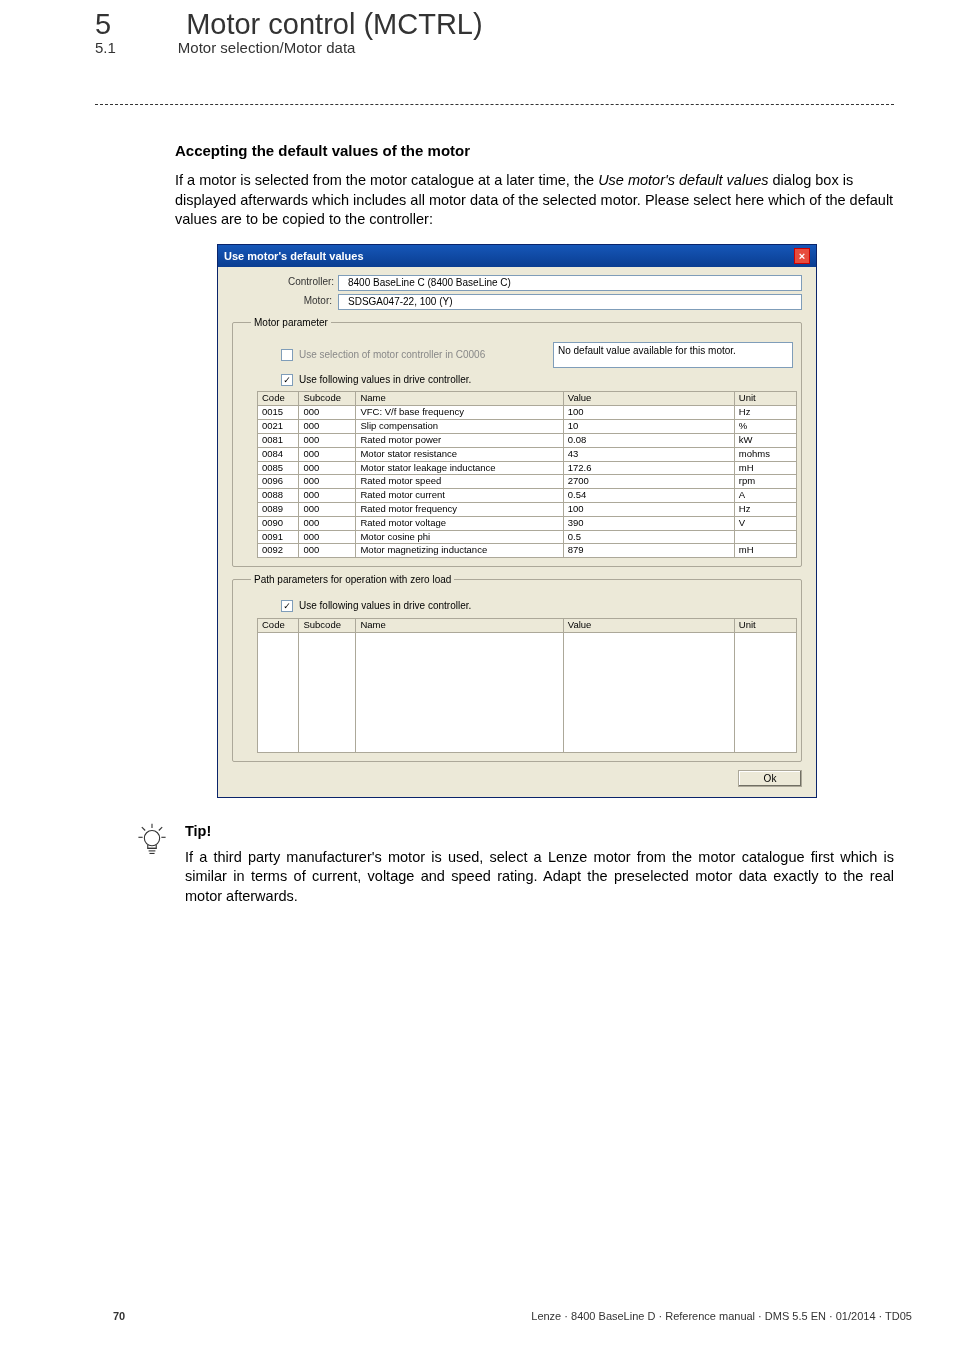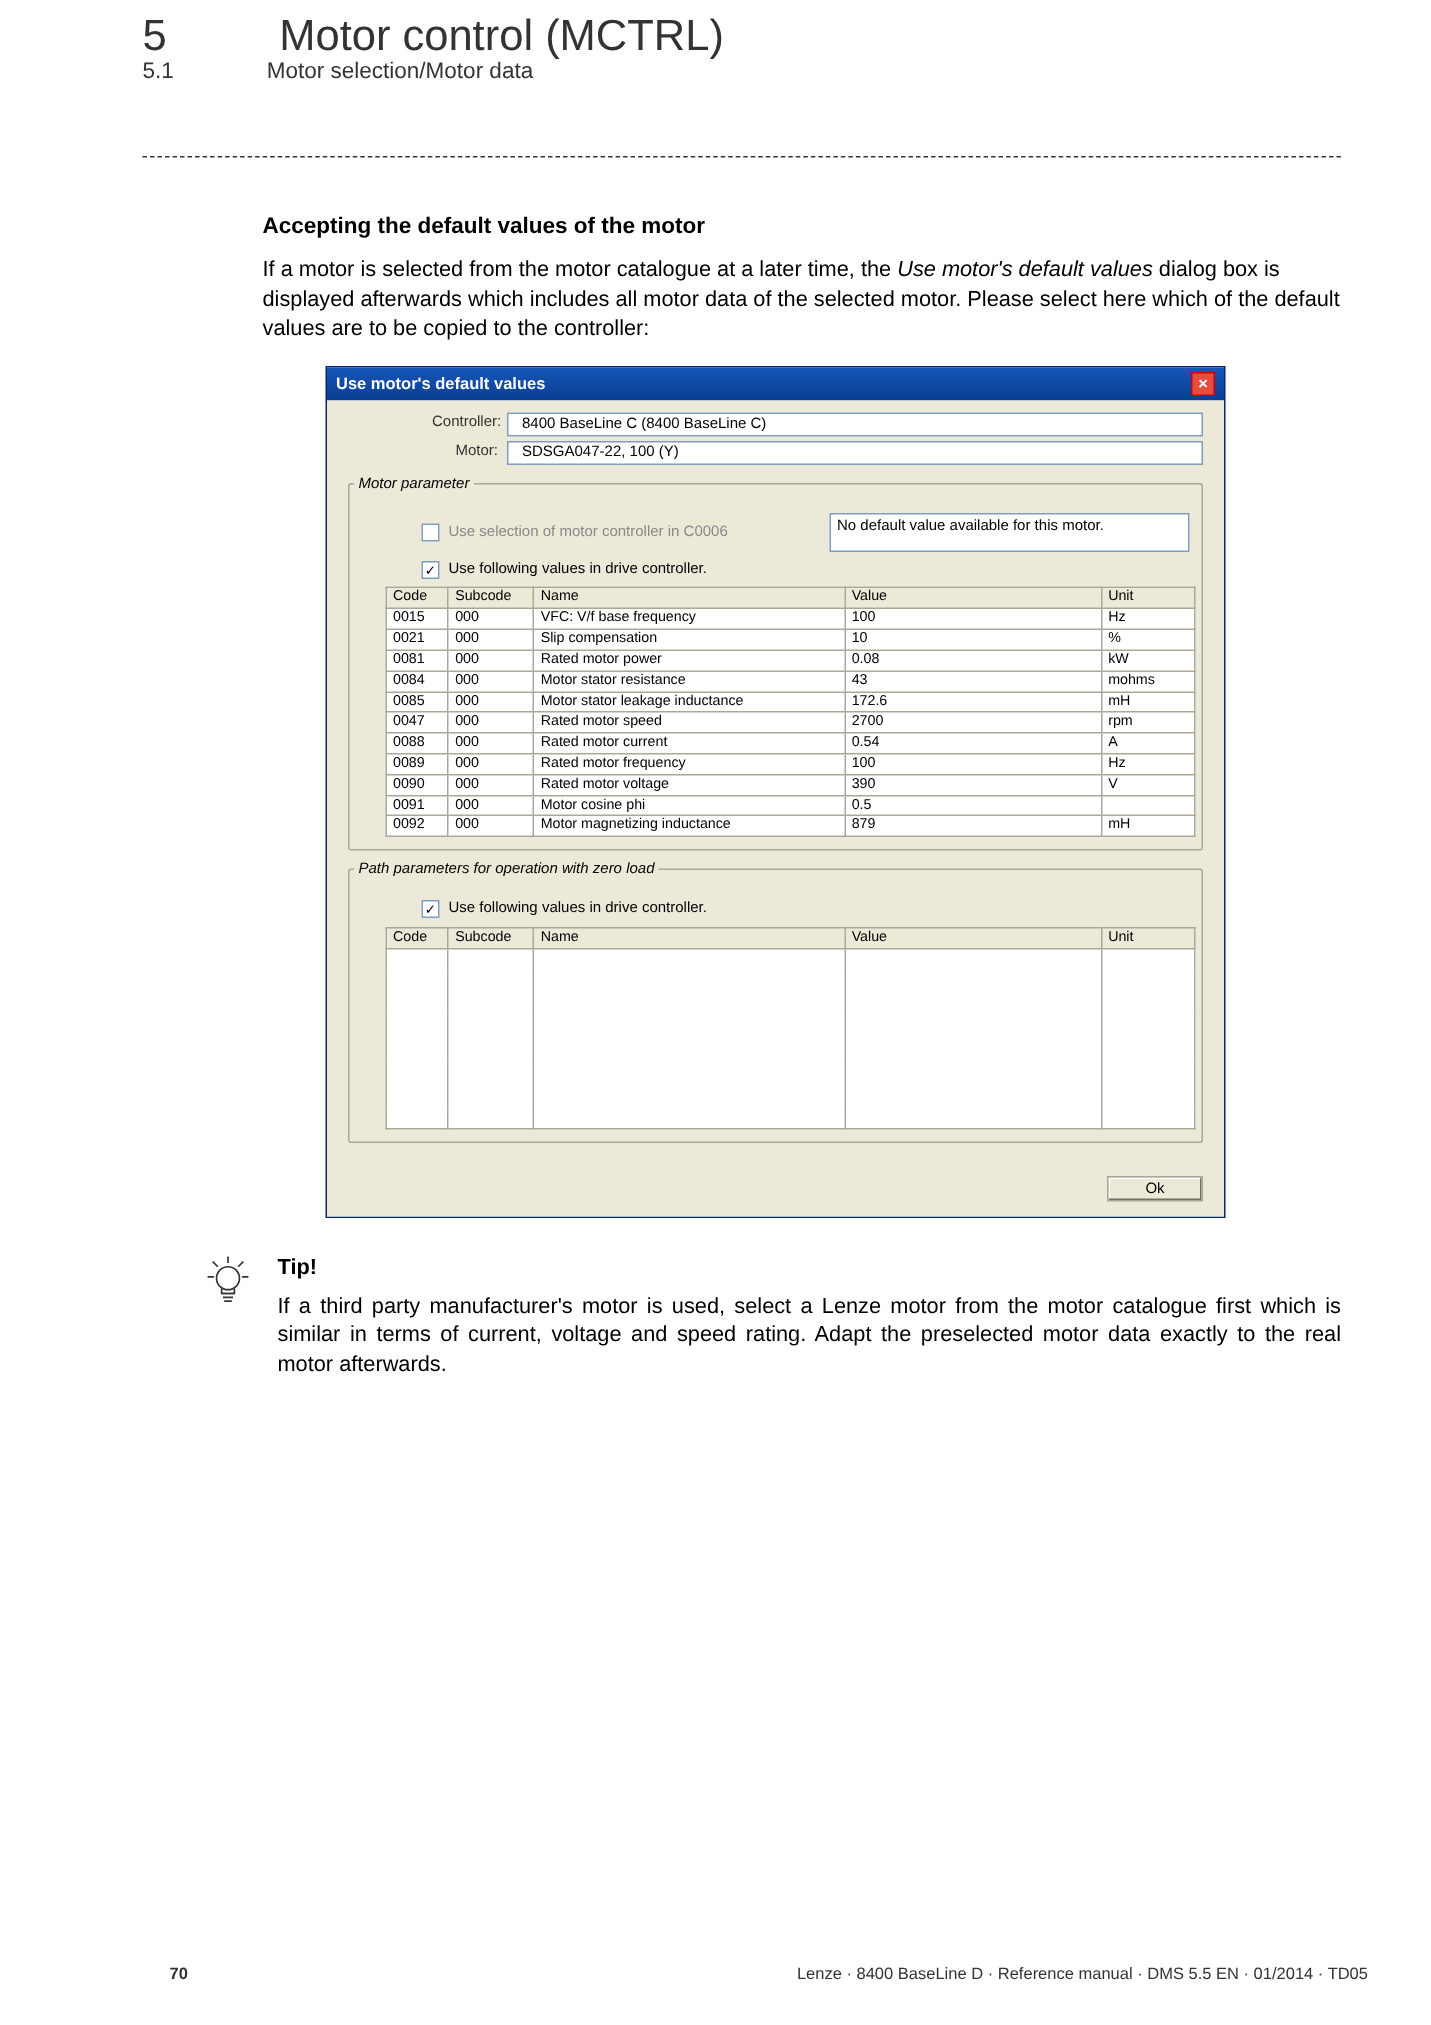--- a/index.html
+++ b/index.html
@@ -96,22 +96,22 @@
     display: flex; align-items: center;
   }
   .group {
     border: 1px solid #aca899;
     border-radius: 2px;
     position: relative;
     margin-top: 12px;
     padding: 14px 8px 6px 8px;
   }
   .group-title {
-    position: absolute; top: -7px; left: 3px;
-    background: #ece9d8; padding: 0 3px; font-size: 10px; font-style: italic;
+    position: absolute; top: -7px; left: 18px;
+    background: #ece9d8; padding: 0 3px; font-size: 10px;
   }
   .cb-row { display: flex; align-items: center; gap: 6px; margin: 5px 0; padding-left: 40px; }
   .cb { width: 12px; height: 12px; border: 1px solid #7f9db9; background: #fff; display: inline-flex; align-items: center; justify-content: center; font-size: 9px; }
   .disabled { color: #888; }
   .msgbox {
     border: 1px solid #7f9db9; background: #fff;
     padding: 1px 4px; font-size: 10px; height: 26px; width: 240px;
     margin-left: auto;
   }
   .data-grid {
@@ -130,21 +130,21 @@
   }
   .data-grid th { background: #ece9d8; font-weight: 400; }
   .c-code { width: 40px; }
   .c-sub { width: 55px; }
   .c-name { width: 200px; }
   .c-val { width: 165px; }
   .c-unit { width: 60px; }
   .grid2 { height: 120px; background: #fff; }
   .grid2 td { border-top: none; border-bottom: none; }
   .grid2 tr:last-child td { border-bottom: 1px solid #aca899; }
-  .ok-row { text-align: right; margin-top: 22px; }
+  .ok-row { text-align: right; margin-top: 8px; }
   .ok-btn {
     display: inline-block; width: 64px; text-align: center;
     border: 1px solid #aca899; background: #ece9d8;
     padding: 1px 0; font-size: 10px;
     box-shadow: inset -1px -1px 0 #716f64, inset 1px 1px 0 #fff;
   }
   .tip-block {
     display: flex;
     align-items: flex-start;
     gap: 16px;
@@ -253,21 +253,21 @@
                   <td>mohms</td>
                 </tr>
                 <tr>
                   <td>0085</td>
                   <td>000</td>
                   <td>Motor stator leakage inductance</td>
                   <td>172.6</td>
                   <td>mH</td>
                 </tr>
                 <tr>
-                  <td>0047</td>
+                  <td>0096</td>
                   <td>000</td>
                   <td>Rated motor speed</td>
                   <td>2700</td>
                   <td>rpm</td>
                 </tr>
                 <tr>
                   <td>0088</td>
                   <td>000</td>
                   <td>Rated motor current</td>
                   <td>0.54</td>

